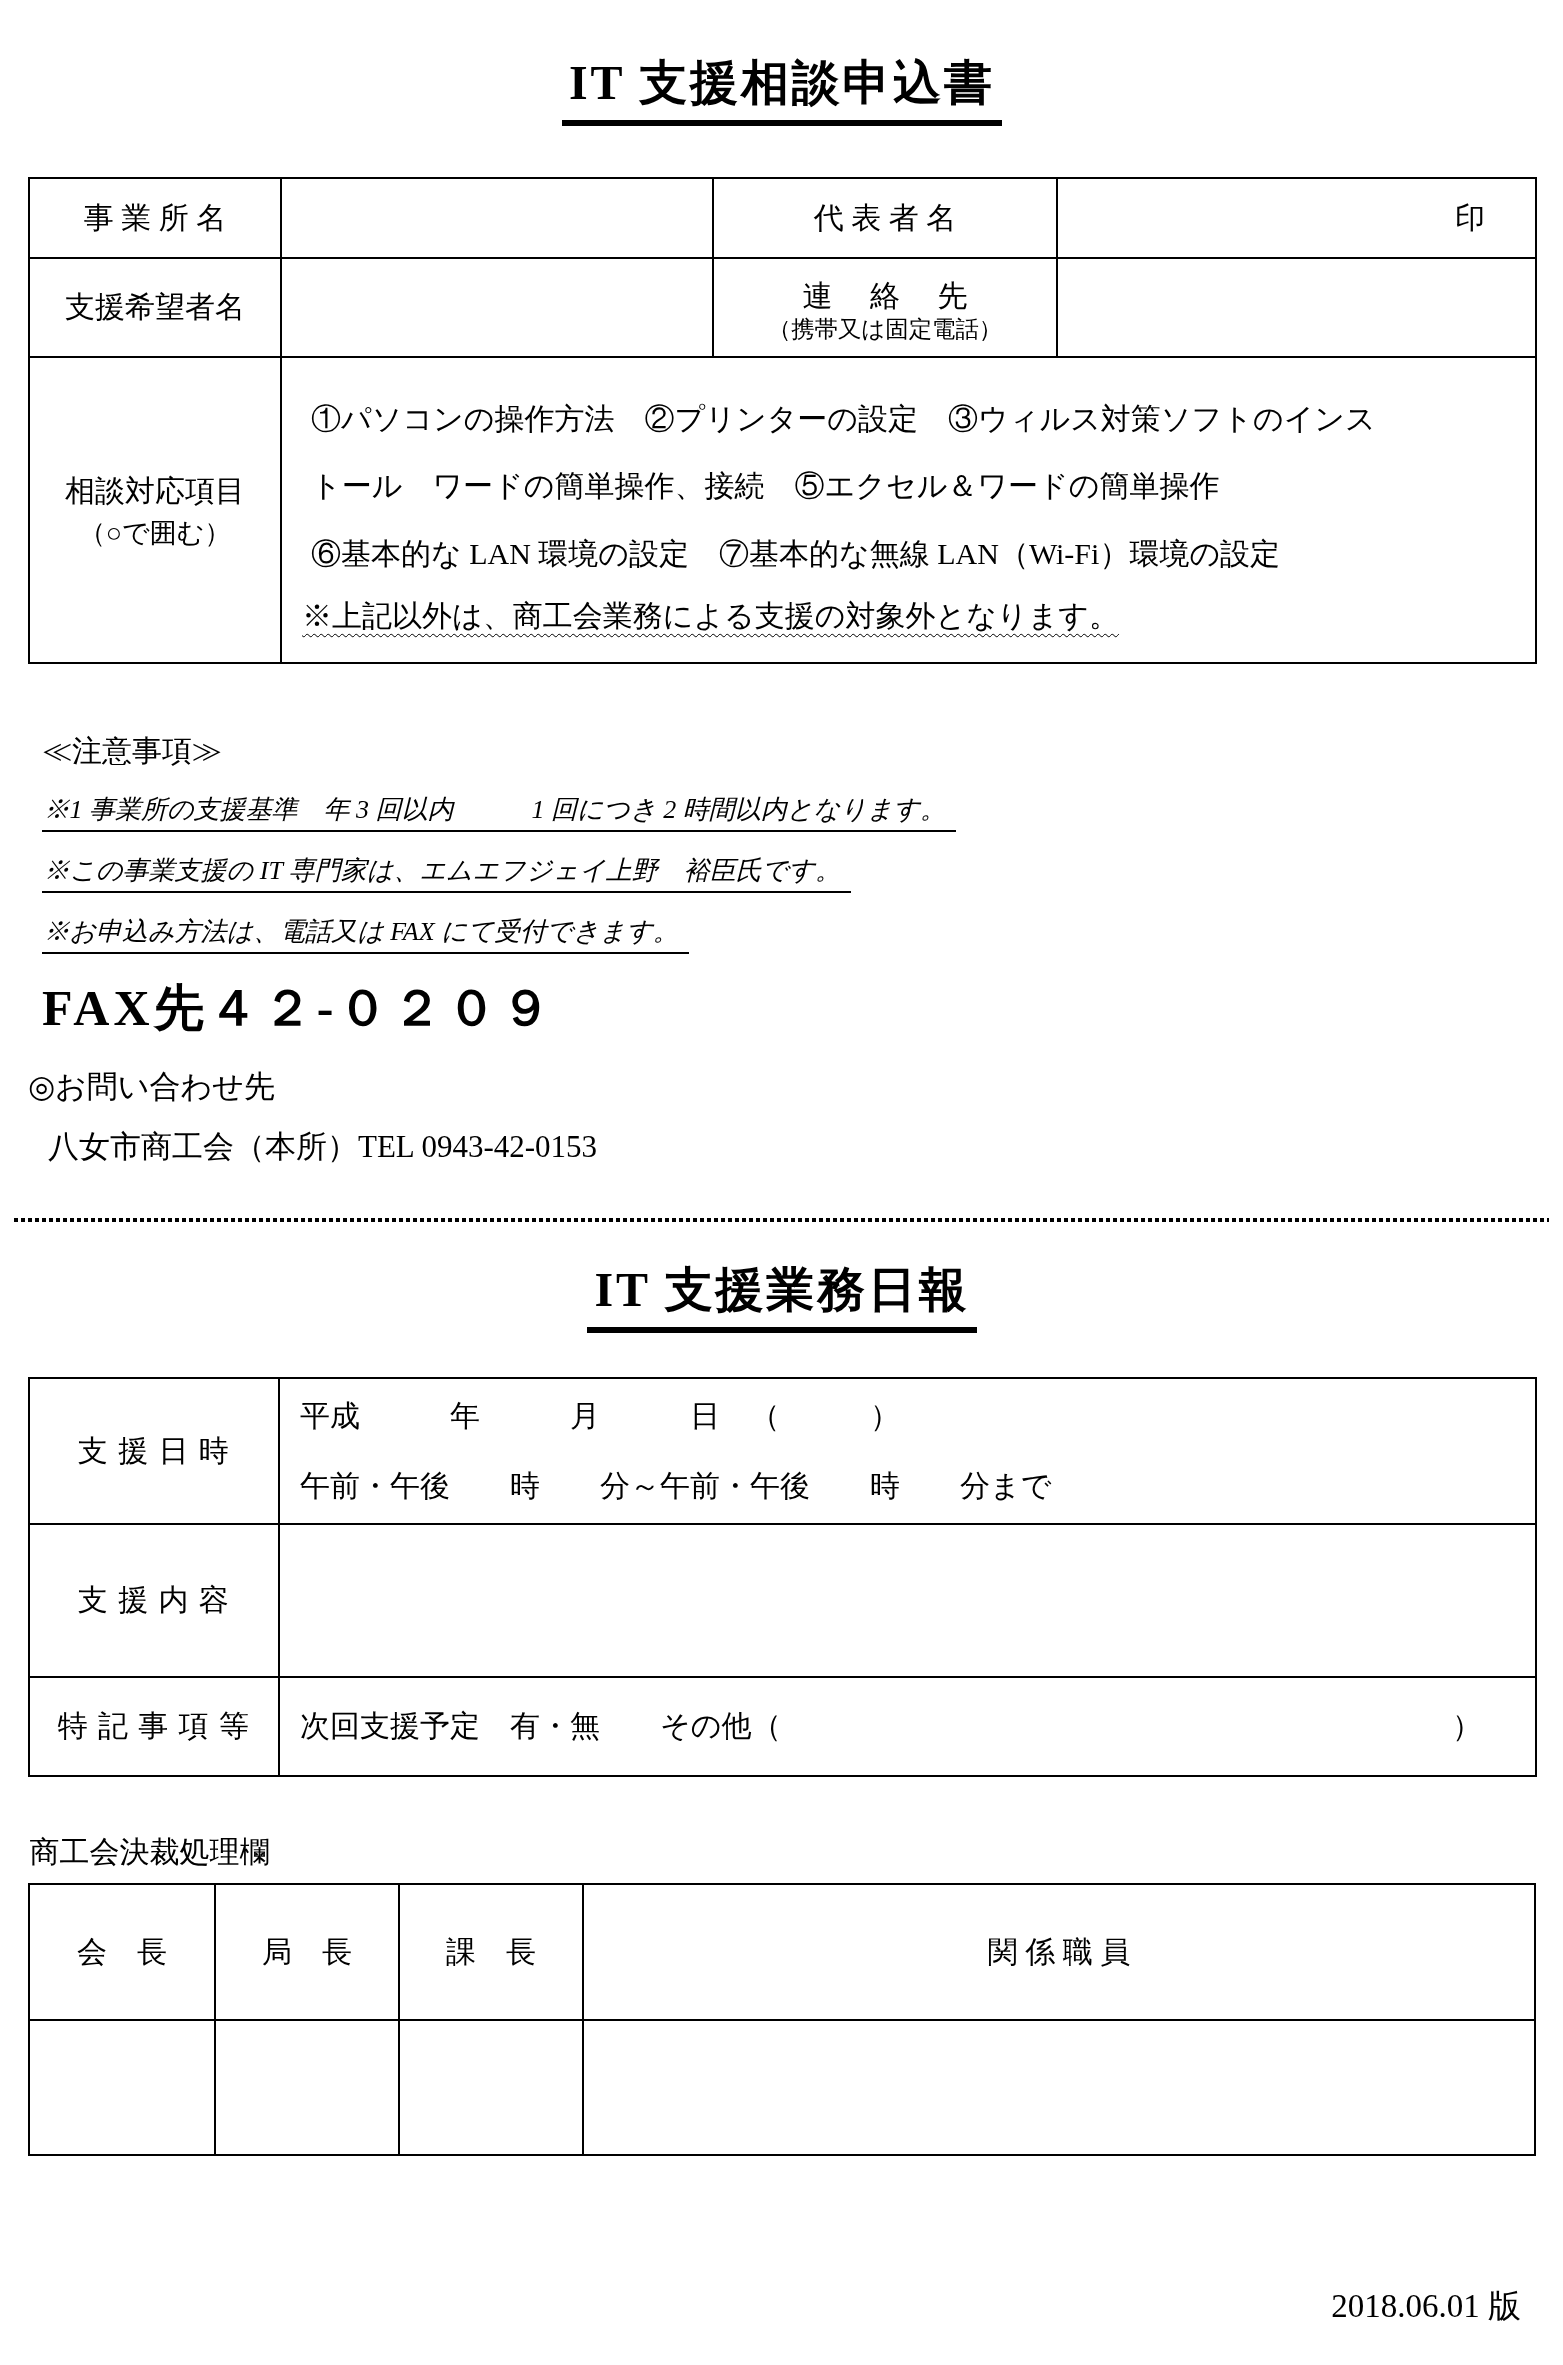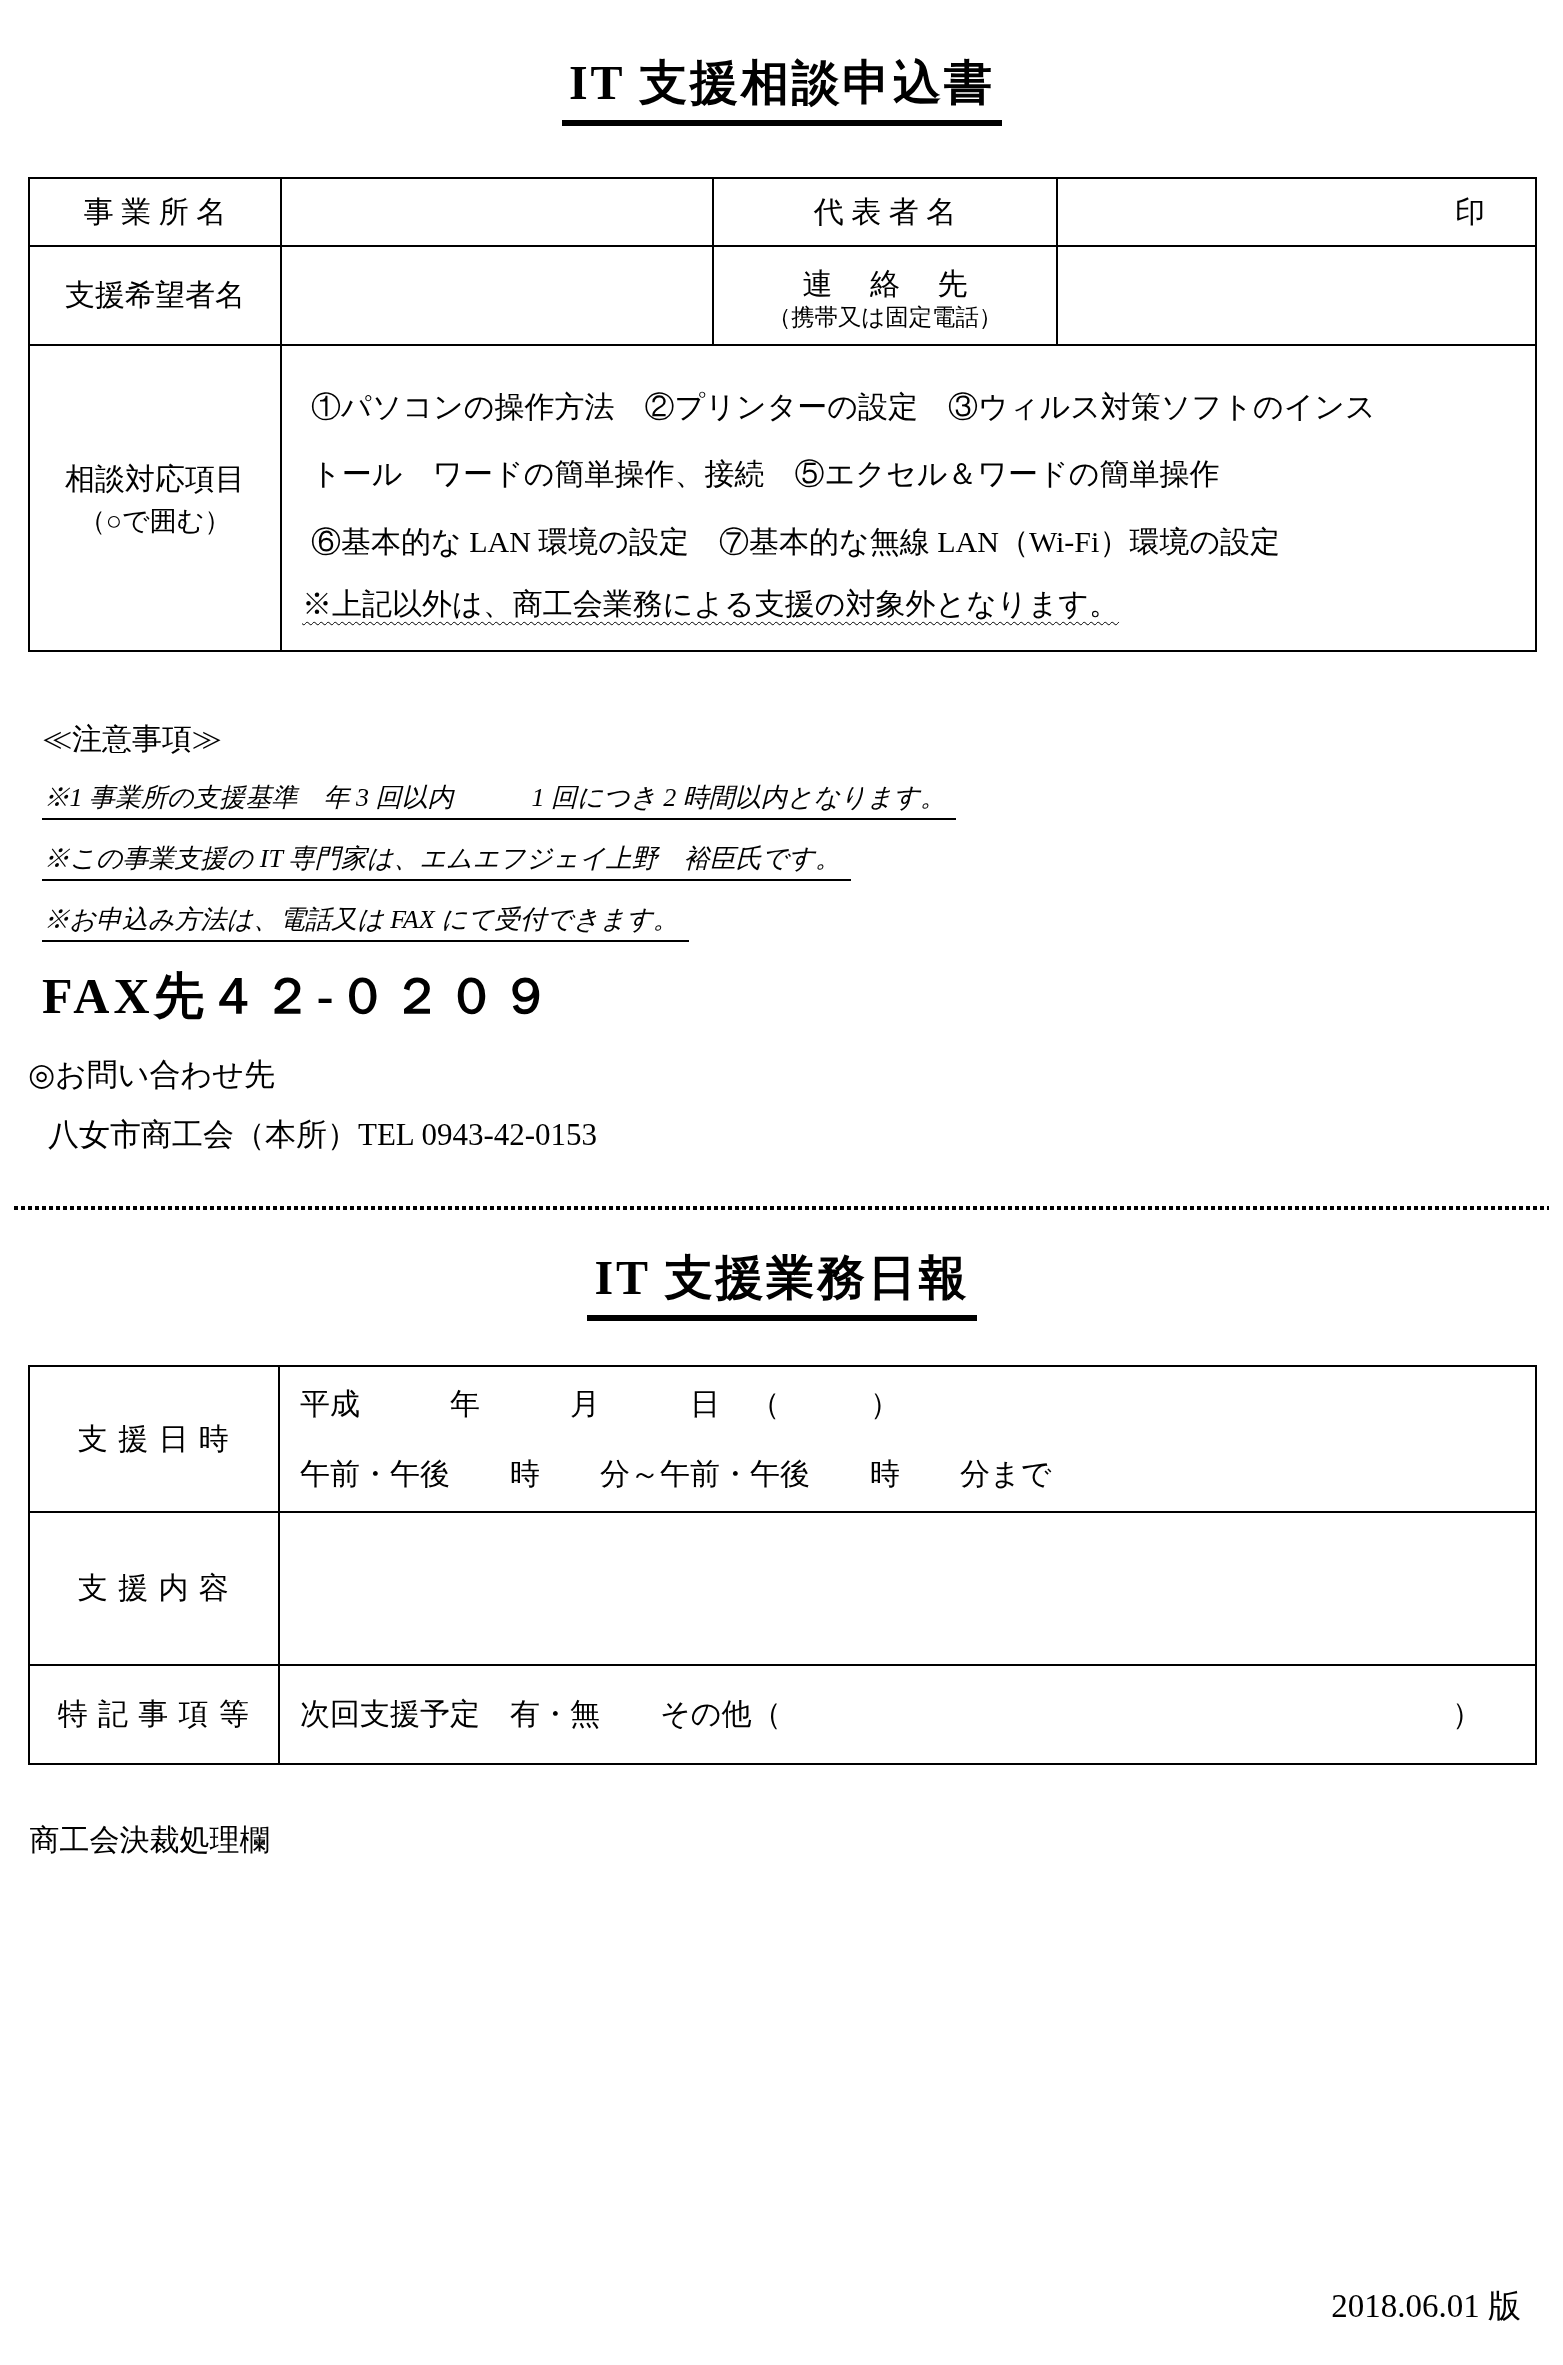--- a/index.html
+++ b/index.html
@@ -36,21 +36,21 @@
     border-collapse: collapse;
     width: 1507px;
     table-layout: fixed;
   }
   table, th, td { border: 2.1px solid #000; }
   table { border-width: 2.8px; }
   td { vertical-align: middle; font-size: 30px; }
 
   .t1 { margin-top: 51px; }
   .t1 .label-cell { text-align: center; }
-  .row-h1 { height: 68px; }
+  .row-h1 { height: 80px; }
   .row-h2 { height: 99px; }
   .row-h3 { height: 306px; }
 
   .seal-cell { text-align: right; padding-right: 50px; }
   .contact-cell { text-align: center; line-height: 1.25; padding-top: 5.7px; }
   .contact-sub { font-size: 23.4px; }
   .items-label { text-align: center; line-height: 1.5; }
   .items-sub { font-size: 27px; }
   .items-cell { padding: 21px 14px 12.8px 20px; vertical-align: middle; }
   .items-line { font-size: 30px; line-height: 2.25; white-space: nowrap; margin-left: 9px; }
@@ -219,17 +219,39 @@
           <span>次回支援予定　有・無　　その他（</span>
           <span>）</span>
         </div>
       </td>
     </tr>
   </tbody>
     </table>
 
   <div class="approval-heading">商工会決裁処理欄</div>
 
+  <table class="t3">
+    <colgroup>
+      <col style="width:186px">
+        <col style="width:184px">
+        <col style="width:184px">
+        <col style="width:952px">
+    </colgroup>
+    <tbody>
+        <tr class="t3-row1">
+      <td class="head-cell">会　長</td>
+      <td class="head-cell">局　長</td>
+      <td class="head-cell">課　長</td>
+      <td class="head-cell">関 係 職 員</td>
+    </tr>
+    <tr class="t3-row2">
+      <td></td>
+      <td></td>
+      <td></td>
+      <td></td>
+    </tr>
+  </tbody>
+    </table>
 
 </div>
 
 <div class="version">2018.06.01 版</div>
 
 
 </body></html>

